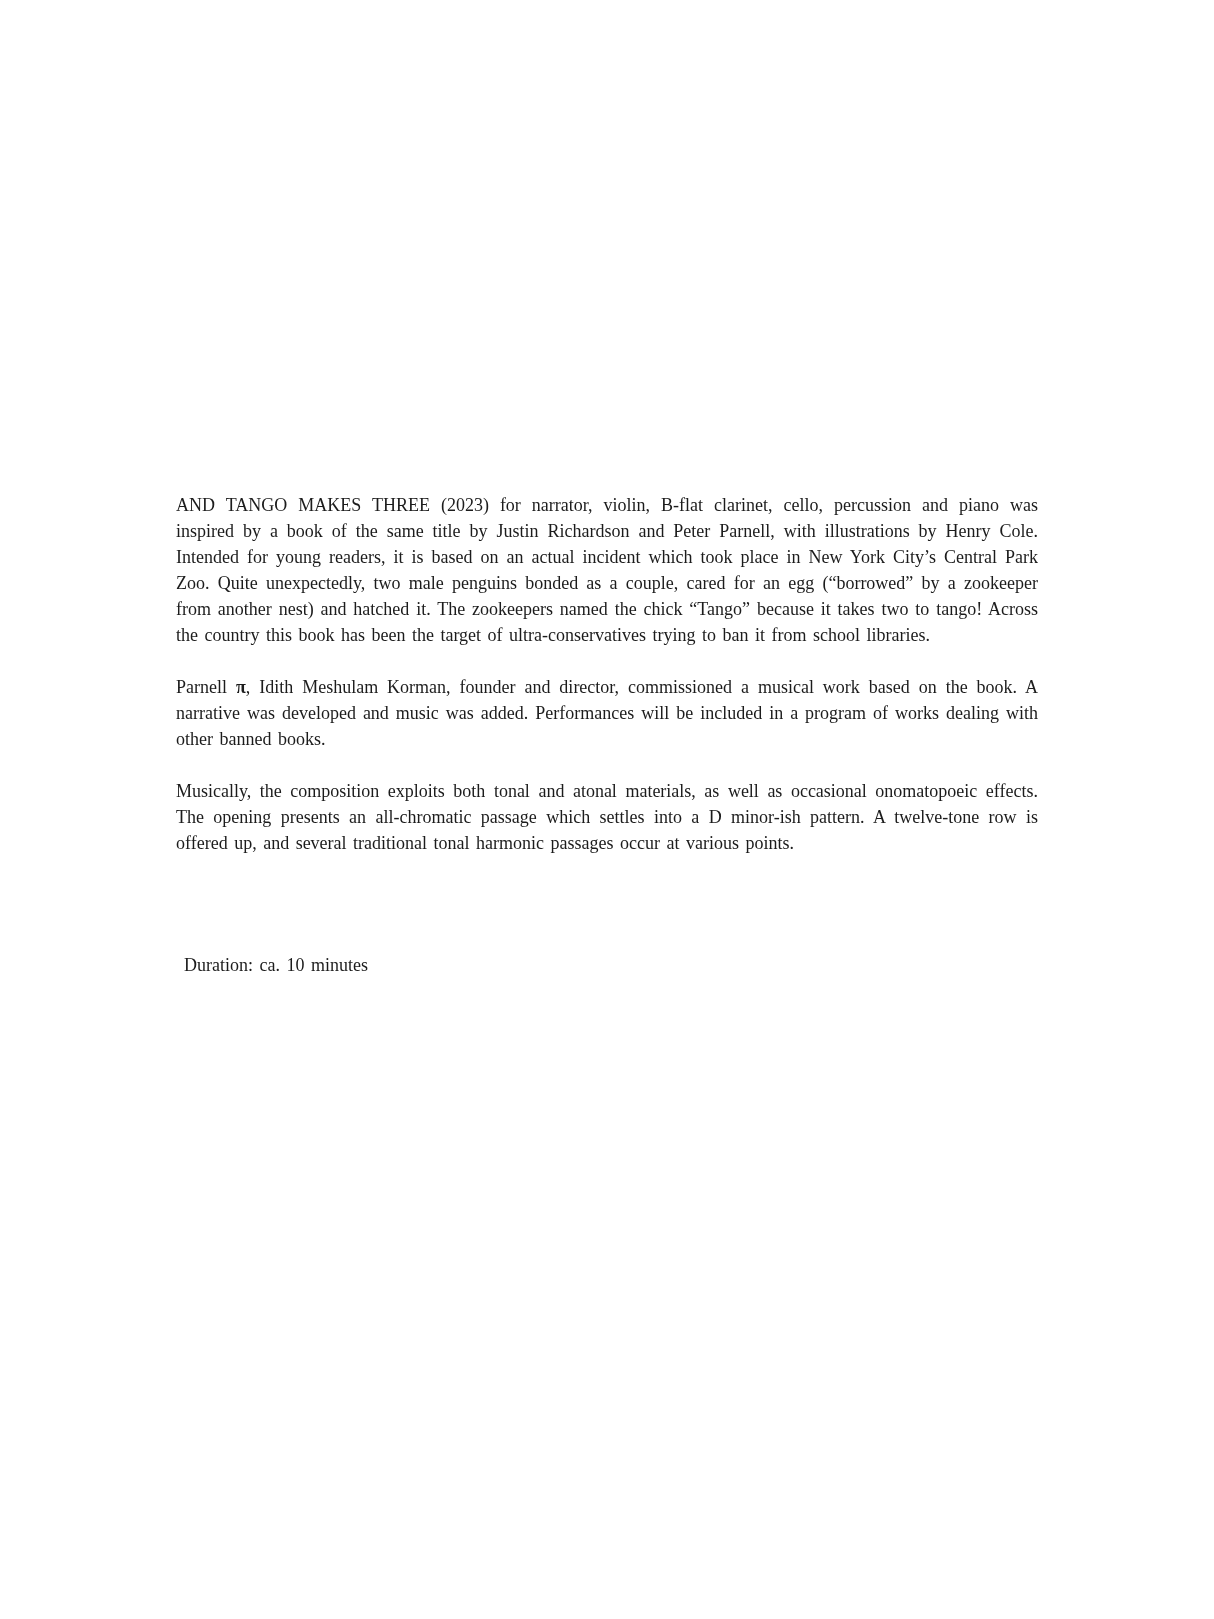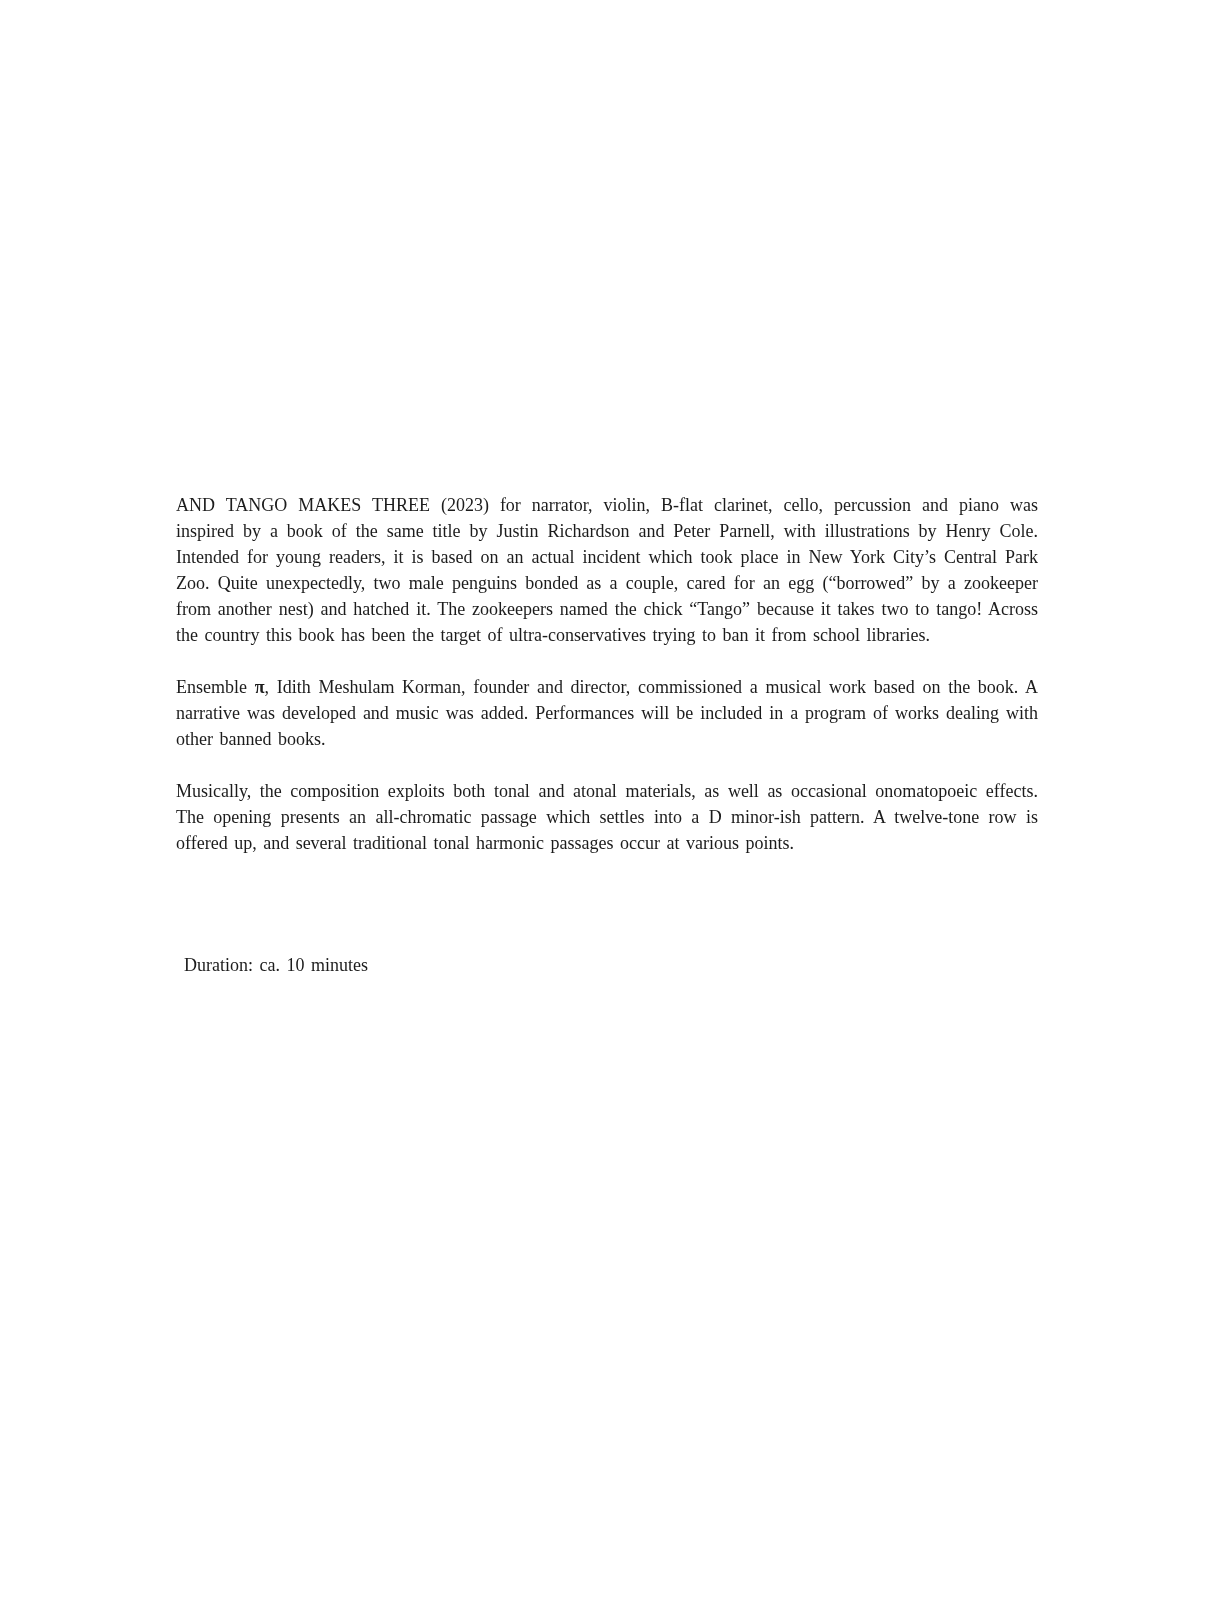--- a/index.html
+++ b/index.html
@@ -46,18 +46,18 @@
     text-align: left;
   }
 </style>
 </head>
 <body>
 
 <div class="page">
   <div class="content">
     <div id="paragraphs">
         <p class="para"><span>AND TANGO MAKES THREE (2023) for narrator, violin, B-flat clarinet, cello, percussion and piano was inspired by a book of the same title by Justin Richardson and Peter Parnell, with illustrations by Henry Cole. Intended for young readers, it is based on an actual incident which took place in New York City’s Central Park Zoo. Quite unexpectedly, two male penguins bonded as a couple, cared for an egg (“borrowed” by a zookeeper from another nest) and hatched it. The zookeepers named the chick “Tango” because it takes two to tango! Across the country this book has been the target of ultra-conservatives trying to ban it from school libraries.</span></p>
-        <p class="para"><span>Ensemble </span><span class="pi-symbol">π</span><span>, Idith Meshulam Korman, founder and director, commissioned a musical work based on the book. A narrative was developed and music was added. Performances will be included in a program of works dealing with other banned books.</span></p>
+        <p class="para"><span>Parnell </span><span class="pi-symbol">π</span><span>, Idith Meshulam Korman, founder and director, commissioned a musical work based on the book. A narrative was developed and music was added. Performances will be included in a program of works dealing with other banned books.</span></p>
         <p class="para"><span>Musically, the composition exploits both tonal and atonal materials, as well as occasional onomatopoeic effects. The opening presents an all-chromatic passage which settles into a D minor-ish pattern. A twelve-tone row is offered up, and several traditional tonal harmonic passages occur at various points.</span></p>
       </div>
     <p class="duration">Duration: ca. 10 minutes</p>
   </div>
 </div>
 
 </body></html>

